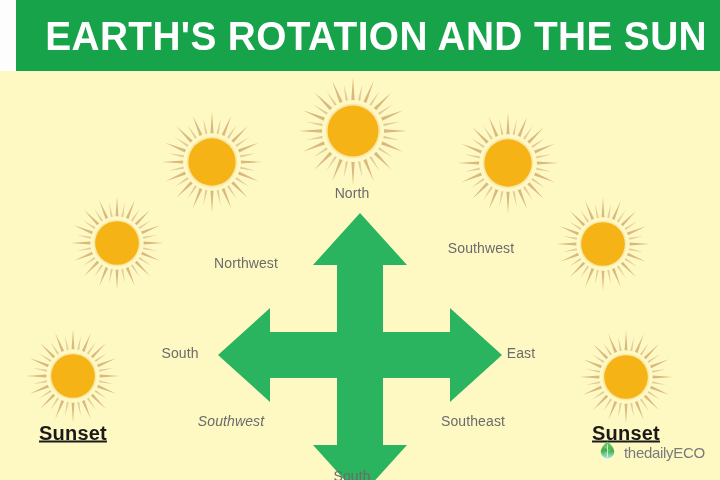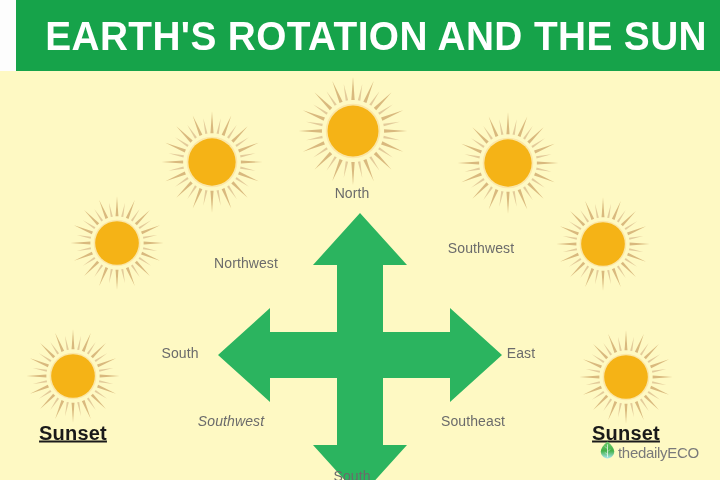--- a/index.html
+++ b/index.html
@@ -97,21 +97,21 @@
     text-decoration: underline;
   }
 
   
   .brand {
     position: absolute;
     left: 600px;
     top: 452px;
     display: flex;
     align-items: center;
-    gap: 3px;
+    gap: 9px;
     transform: translateY(-50%);
   }
   .brand-mark { display: block; }
   .brand-text {
     font-family: "Liberation Sans", sans-serif;
     font-size: 15px;
     color: #7a7a7a;
     letter-spacing: -0.3px;
     white-space: nowrap;
   }

